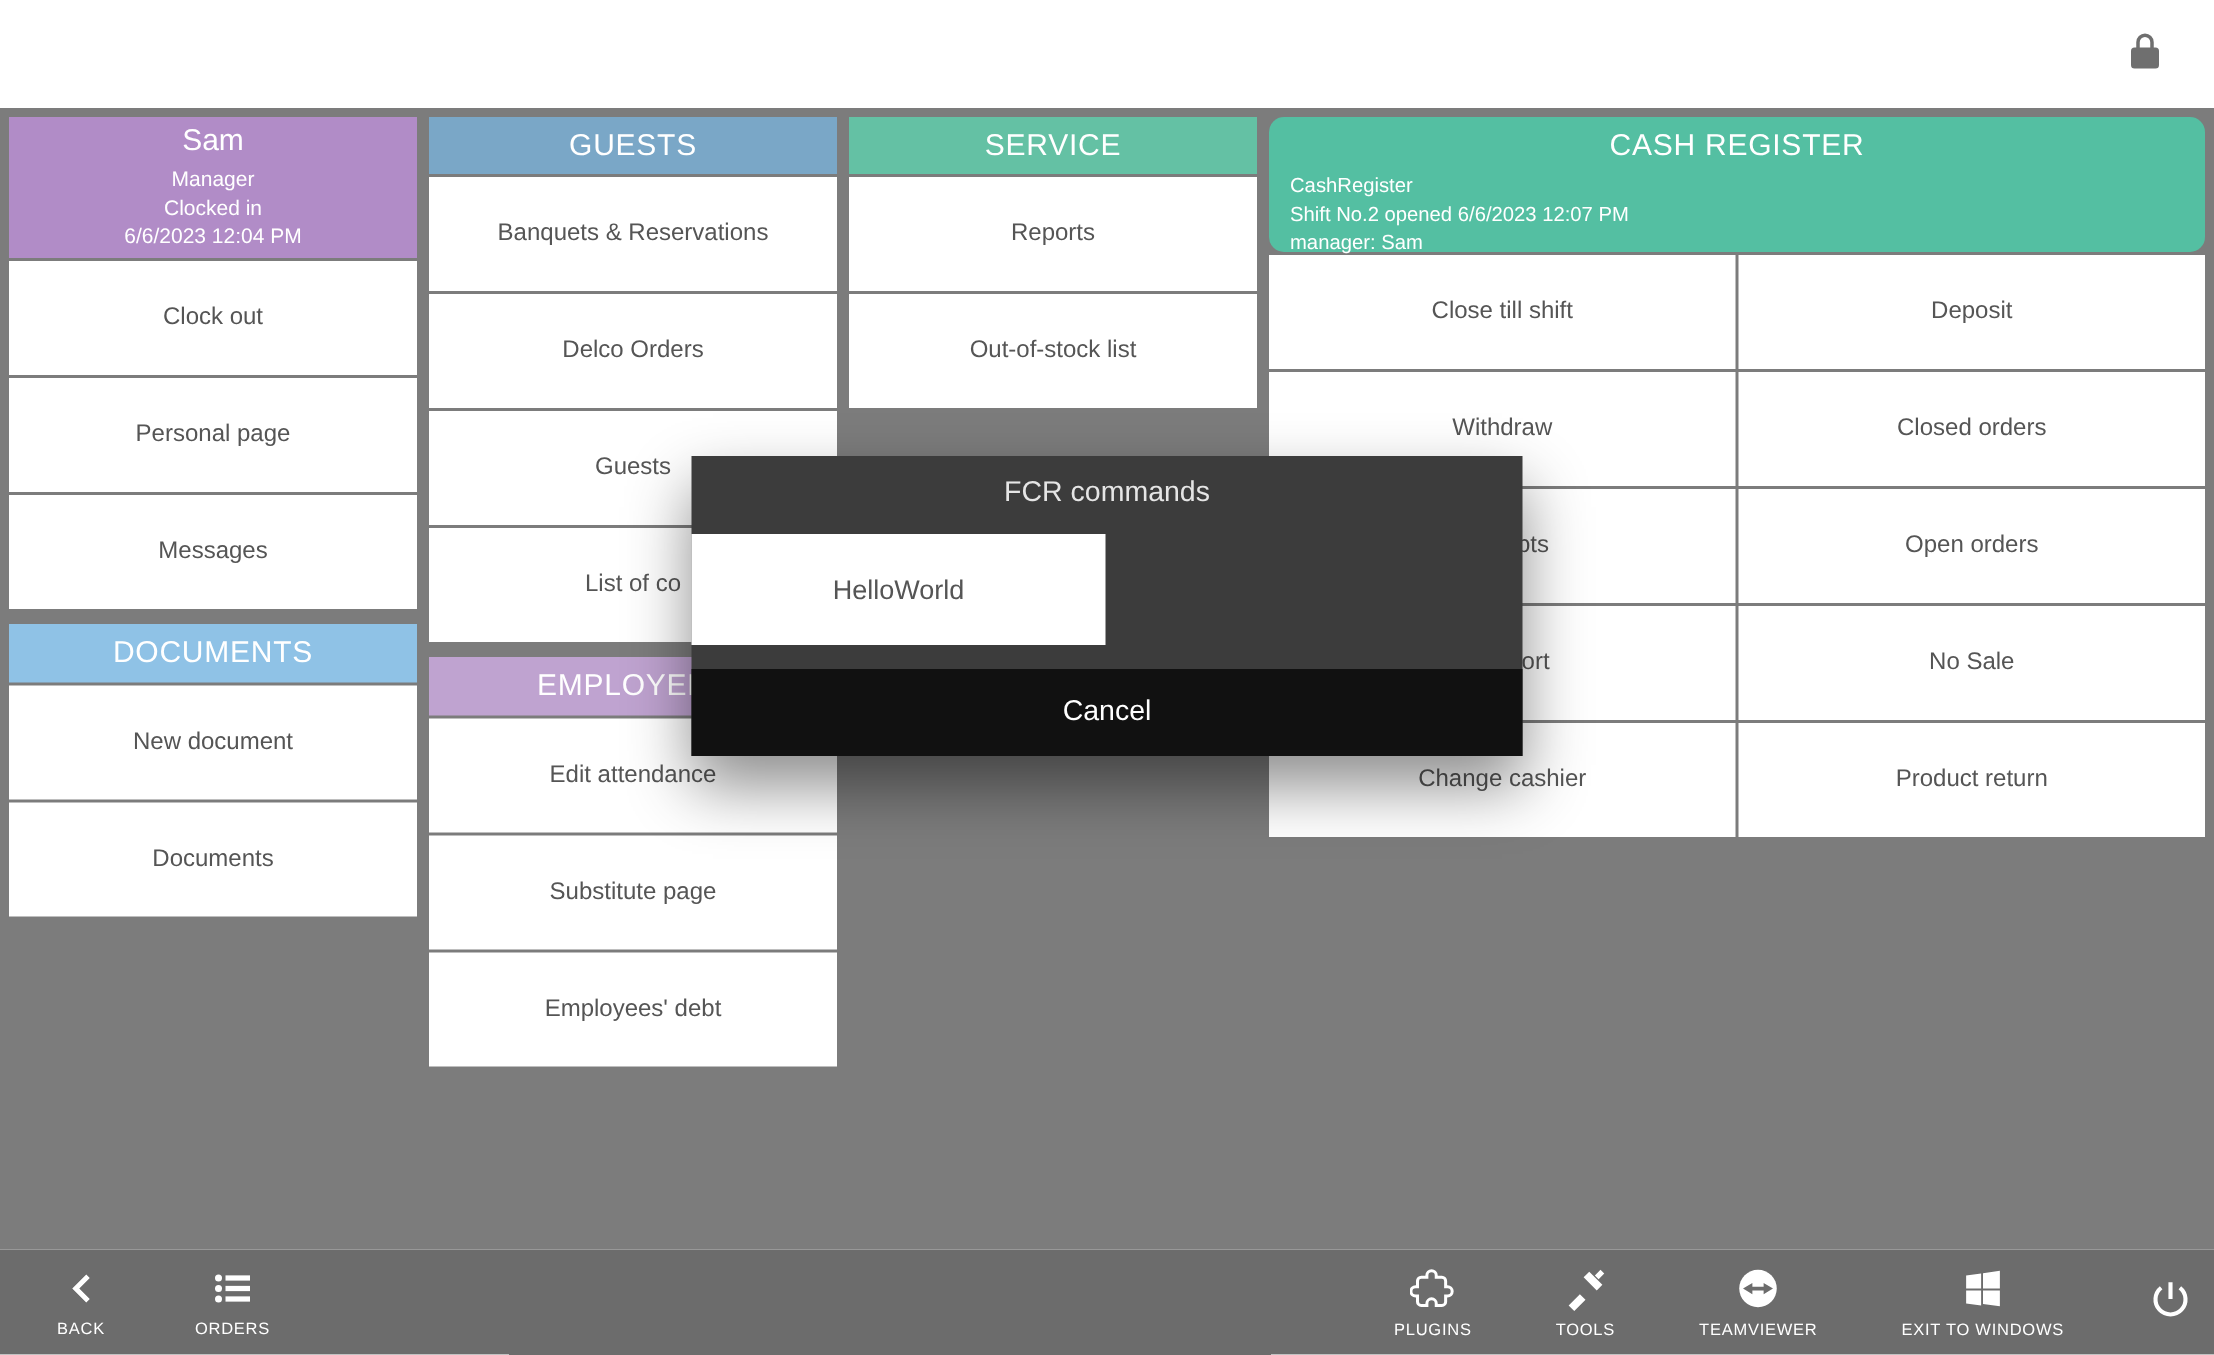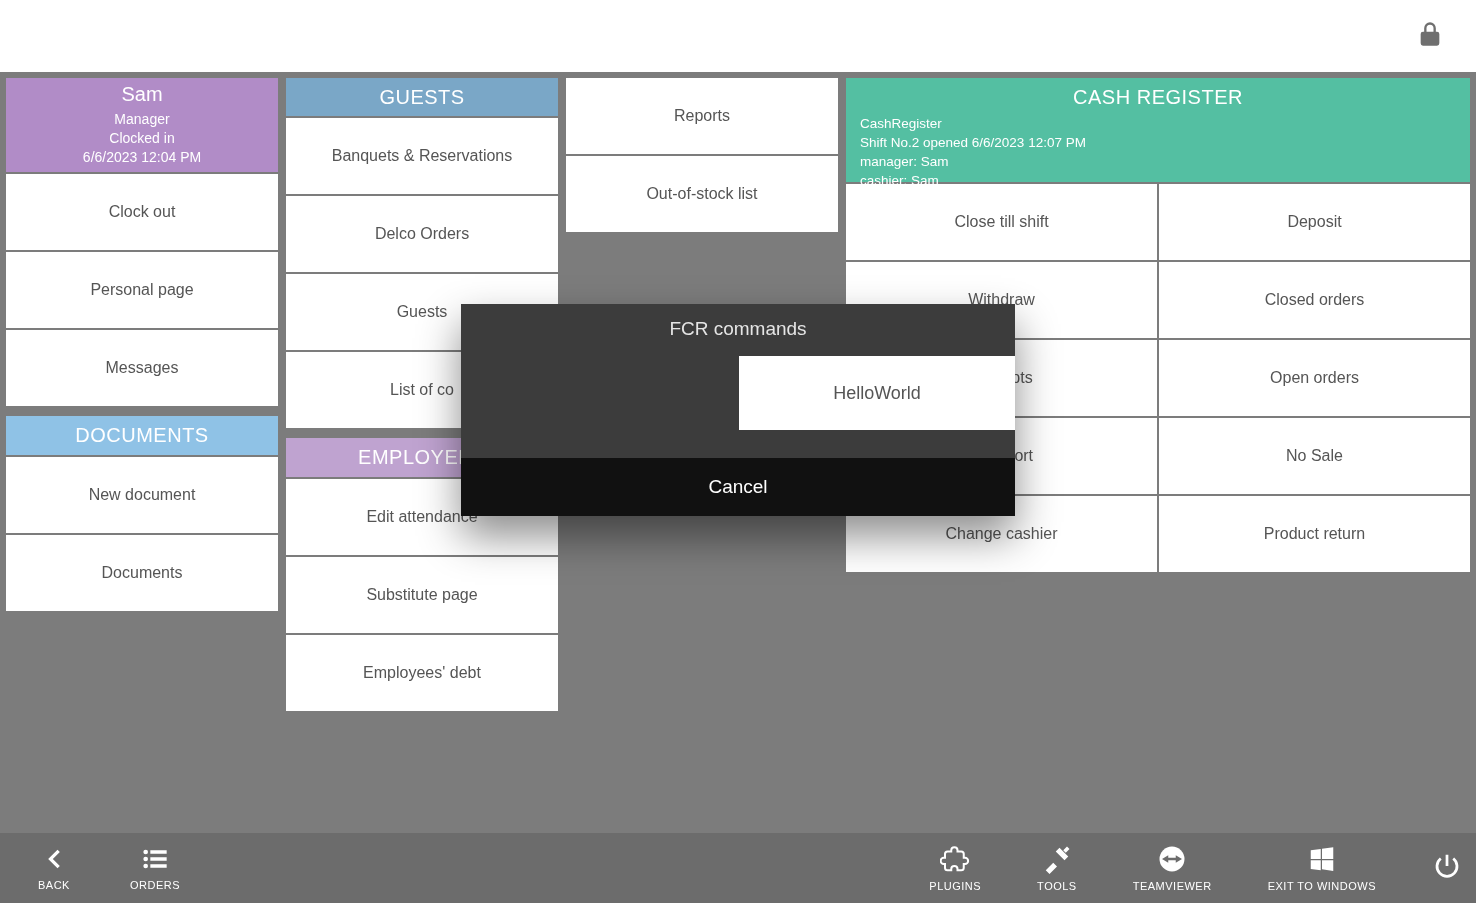--- a/index.html
+++ b/index.html
@@ -10,31 +10,31 @@
   .grid { display: grid; grid-template-columns: 272px 272px 272px 1fr; gap: 8px; }
   .col { display: flex; flex-direction: column; gap: 2px; }
   .panel-header { color: #fff; text-align: center; display: flex; flex-direction: column; align-items: center; justify-content: center; font-weight: 300; }
   .panel-header.purple { background: #b18cc7; height: 94px; }
   .panel-header.blue   { background: #7aa7c7; height: 38px; font-size: 20px; letter-spacing: 0.5px; }
   .panel-header.teal   { background: #64c1a4; height: 38px; font-size: 20px; letter-spacing: 0.5px; }
   .panel-header.lightblue { background: #8fc2e6; height: 39px; font-size: 20px; letter-spacing: 0.5px; }
   .panel-header.lightpurple { background: #bfa3d0; height: 39px; font-size: 20px; letter-spacing: 0.5px; }
   .user-name { font-size: 20px; margin-bottom: 4px; }
   .user-sub  { font-size: 14px; line-height: 1.35; font-weight: 300; }
-  .cash-header { background: #54bfa2; color: #fff; padding: 8px 14px 10px; height: 104px; }
+  .cash-header { background: #54bfa2; color: #fff; padding: 8px 14px 10px; height: 90px; border-radius: 10px; }
   .cash-title { text-align: center; font-size: 20px; font-weight: 300; margin-bottom: 6px; letter-spacing: 0.5px; }
   .cash-info  { font-size: 13.5px; line-height: 1.4; font-weight: 300; }
   .tile { background: #fff; color: #555; height: 76px; display: flex; align-items: center; justify-content: center; font-size: 16px; font-weight: 300; cursor: pointer; }
   .row2 { display: grid; grid-template-columns: 1fr 1fr; gap: 2px; }
   .spacer6 { height: 6px; }
 
   
   .modal { position: absolute; left: 50%; top: 232px; transform: translateX(-50%); width: 554px; background: #3c3c3c; box-shadow: 0 20px 40px rgba(0,0,0,0.45); z-index: 10; }
   .modal-title { color: #e5e5e5; text-align: center; font-size: 19px; padding: 14px 0 16px; font-weight: 300; }
-  .modal-body { display: flex; justify-content: flex-end; padding-bottom: 28px; }
+  .modal-body { display: flex; justify-content: flex-start; padding-bottom: 16px; }
   .modal-option { background: #fff; color: #555; width: 276px; height: 74px; display: flex; align-items: center; justify-content: center; font-size: 18px; font-weight: 300; cursor: pointer; }
   .modal-cancel { background: #111; color: #fff; text-align: center; font-size: 19px; padding: 18px 0; cursor: pointer; font-weight: 500; }
 
   
   .footer { height: 70px; background: #6c6c6c; display: flex; align-items: center; color: #fff; padding: 0 0; }
   .fbtn { display: flex; flex-direction: column; align-items: center; justify-content: center; gap: 4px; font-size: 11px; letter-spacing: 0.5px; cursor: pointer; }
   .fbtn svg { fill: #fff; }
   .footer-left { display: flex; gap: 60px; padding-left: 38px; }
   .footer-right { margin-left: auto; display: flex; align-items: center; gap: 56px; padding-right: 14px; }
   .power { cursor: pointer; }
@@ -76,20 +76,21 @@
       <div class="tile">Guests</div>
       <div class="tile">List of co</div>
       <div class="spacer6"></div>
       <div class="panel-header lightpurple">EMPLOYEES</div>
       <div class="tile">Edit attendance</div>
       <div class="tile">Substitute page</div>
       <div class="tile">Employees' debt</div>
     </div>
 
     <div class="col">
+      <div class="panel-header teal">SERVICE</div>
       <div class="tile">Reports</div>
       <div class="tile">Out-of-stock list</div>
     </div>
 
     <div class="col">
       <div class="cash-header">
         <div class="cash-title">CASH REGISTER</div>
         <div class="cash-info">CashRegister</div>
         <div class="cash-info">Shift No.2 opened 6/6/2023 12:07 PM</div>
         <div class="cash-info">manager: Sam</div>

